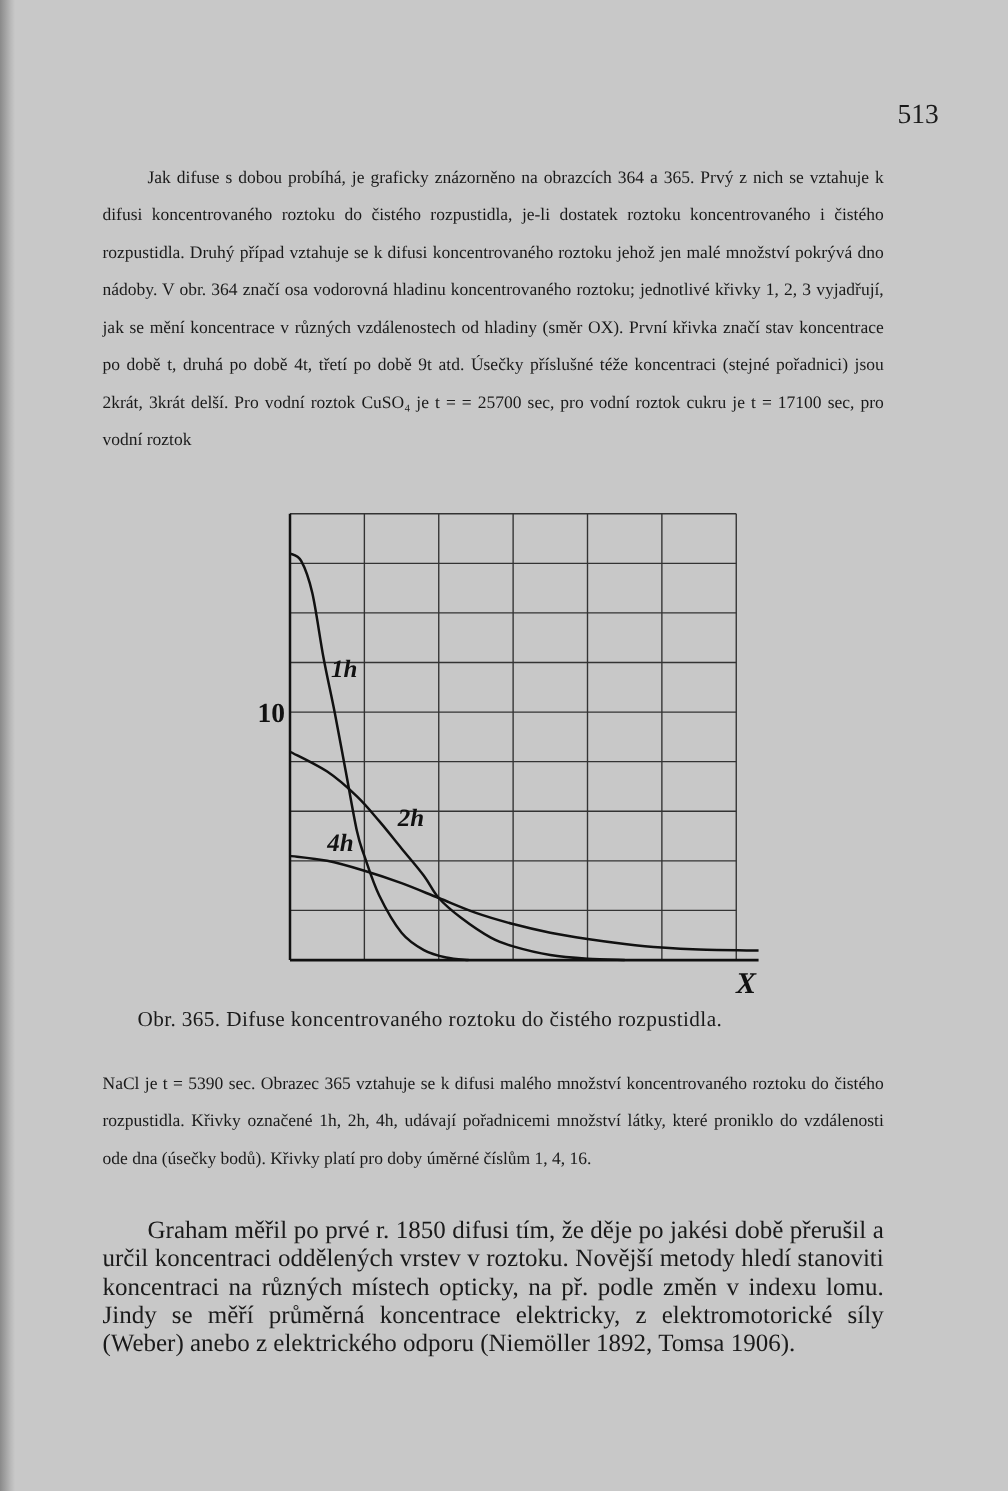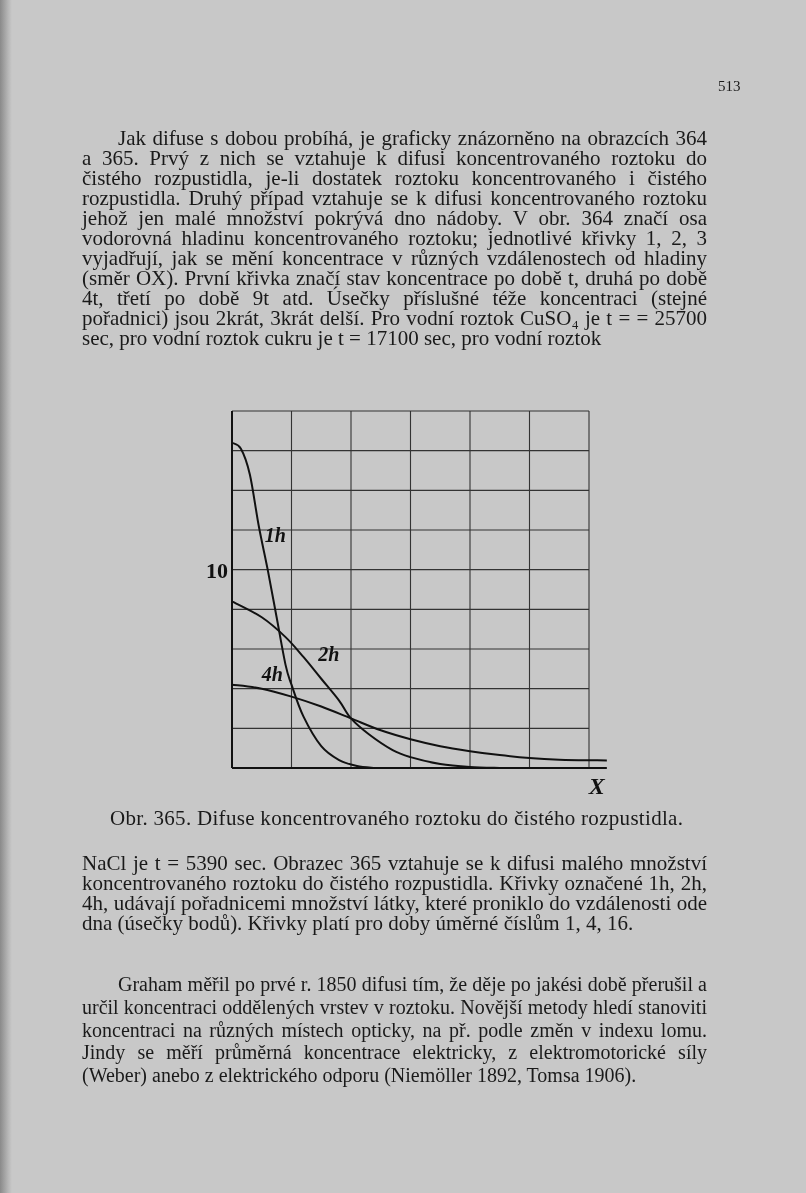--- a/index.html
+++ b/index.html
@@ -8,38 +8,38 @@
     background: #c8c8c8;
     font-family: "Liberation Serif", "DejaVu Serif", serif;
     color: #1a1a1a;
   }
   .edge {
     position: absolute; left: 0; top: 0; width: 12px; height: 1193px;
     background: linear-gradient(to right, #8a8a8a, #b8b8b8 70%, #c8c8c8);
   }
   .page-number {
     position: absolute; top: 78px; left: 718px;
-    font-size: 15px;
+    font-size: 22px;
   }
   .text-block {
     position: absolute; left: 82px; width: 625px;
-    font-size: 21px; line-height: 20px;
+    font-size: 14px; line-height: 30px;
     text-align: justify; text-align-last: auto;
   }
   .text-block p { margin: 0; }
   .indent { text-indent: 36px; }
   .small { font-size: 20px; line-height: 22.8px; }
   .spaced { letter-spacing: 3px; }
   .para1 { top: 128px; }
   .para2 { top: 853px; }
   .para3 { top: 973px; }
   .para4 { top: 1113px; }
   .caption {
     position: absolute; top: 806px; left: 110px; width: 600px;
-    font-size: 21px; letter-spacing: 0.3px;
+    font-size: 17px; letter-spacing: 0.3px;
   }
   #figure { position: absolute; left: 190px; top: 400px; }
   #figure svg text { font-family: "Liberation Serif", "DejaVu Serif", serif; }
 </style>
 </head>
 <body>
 
 <div class="edge"></div>
 
 <div class="page-number">513</div>

